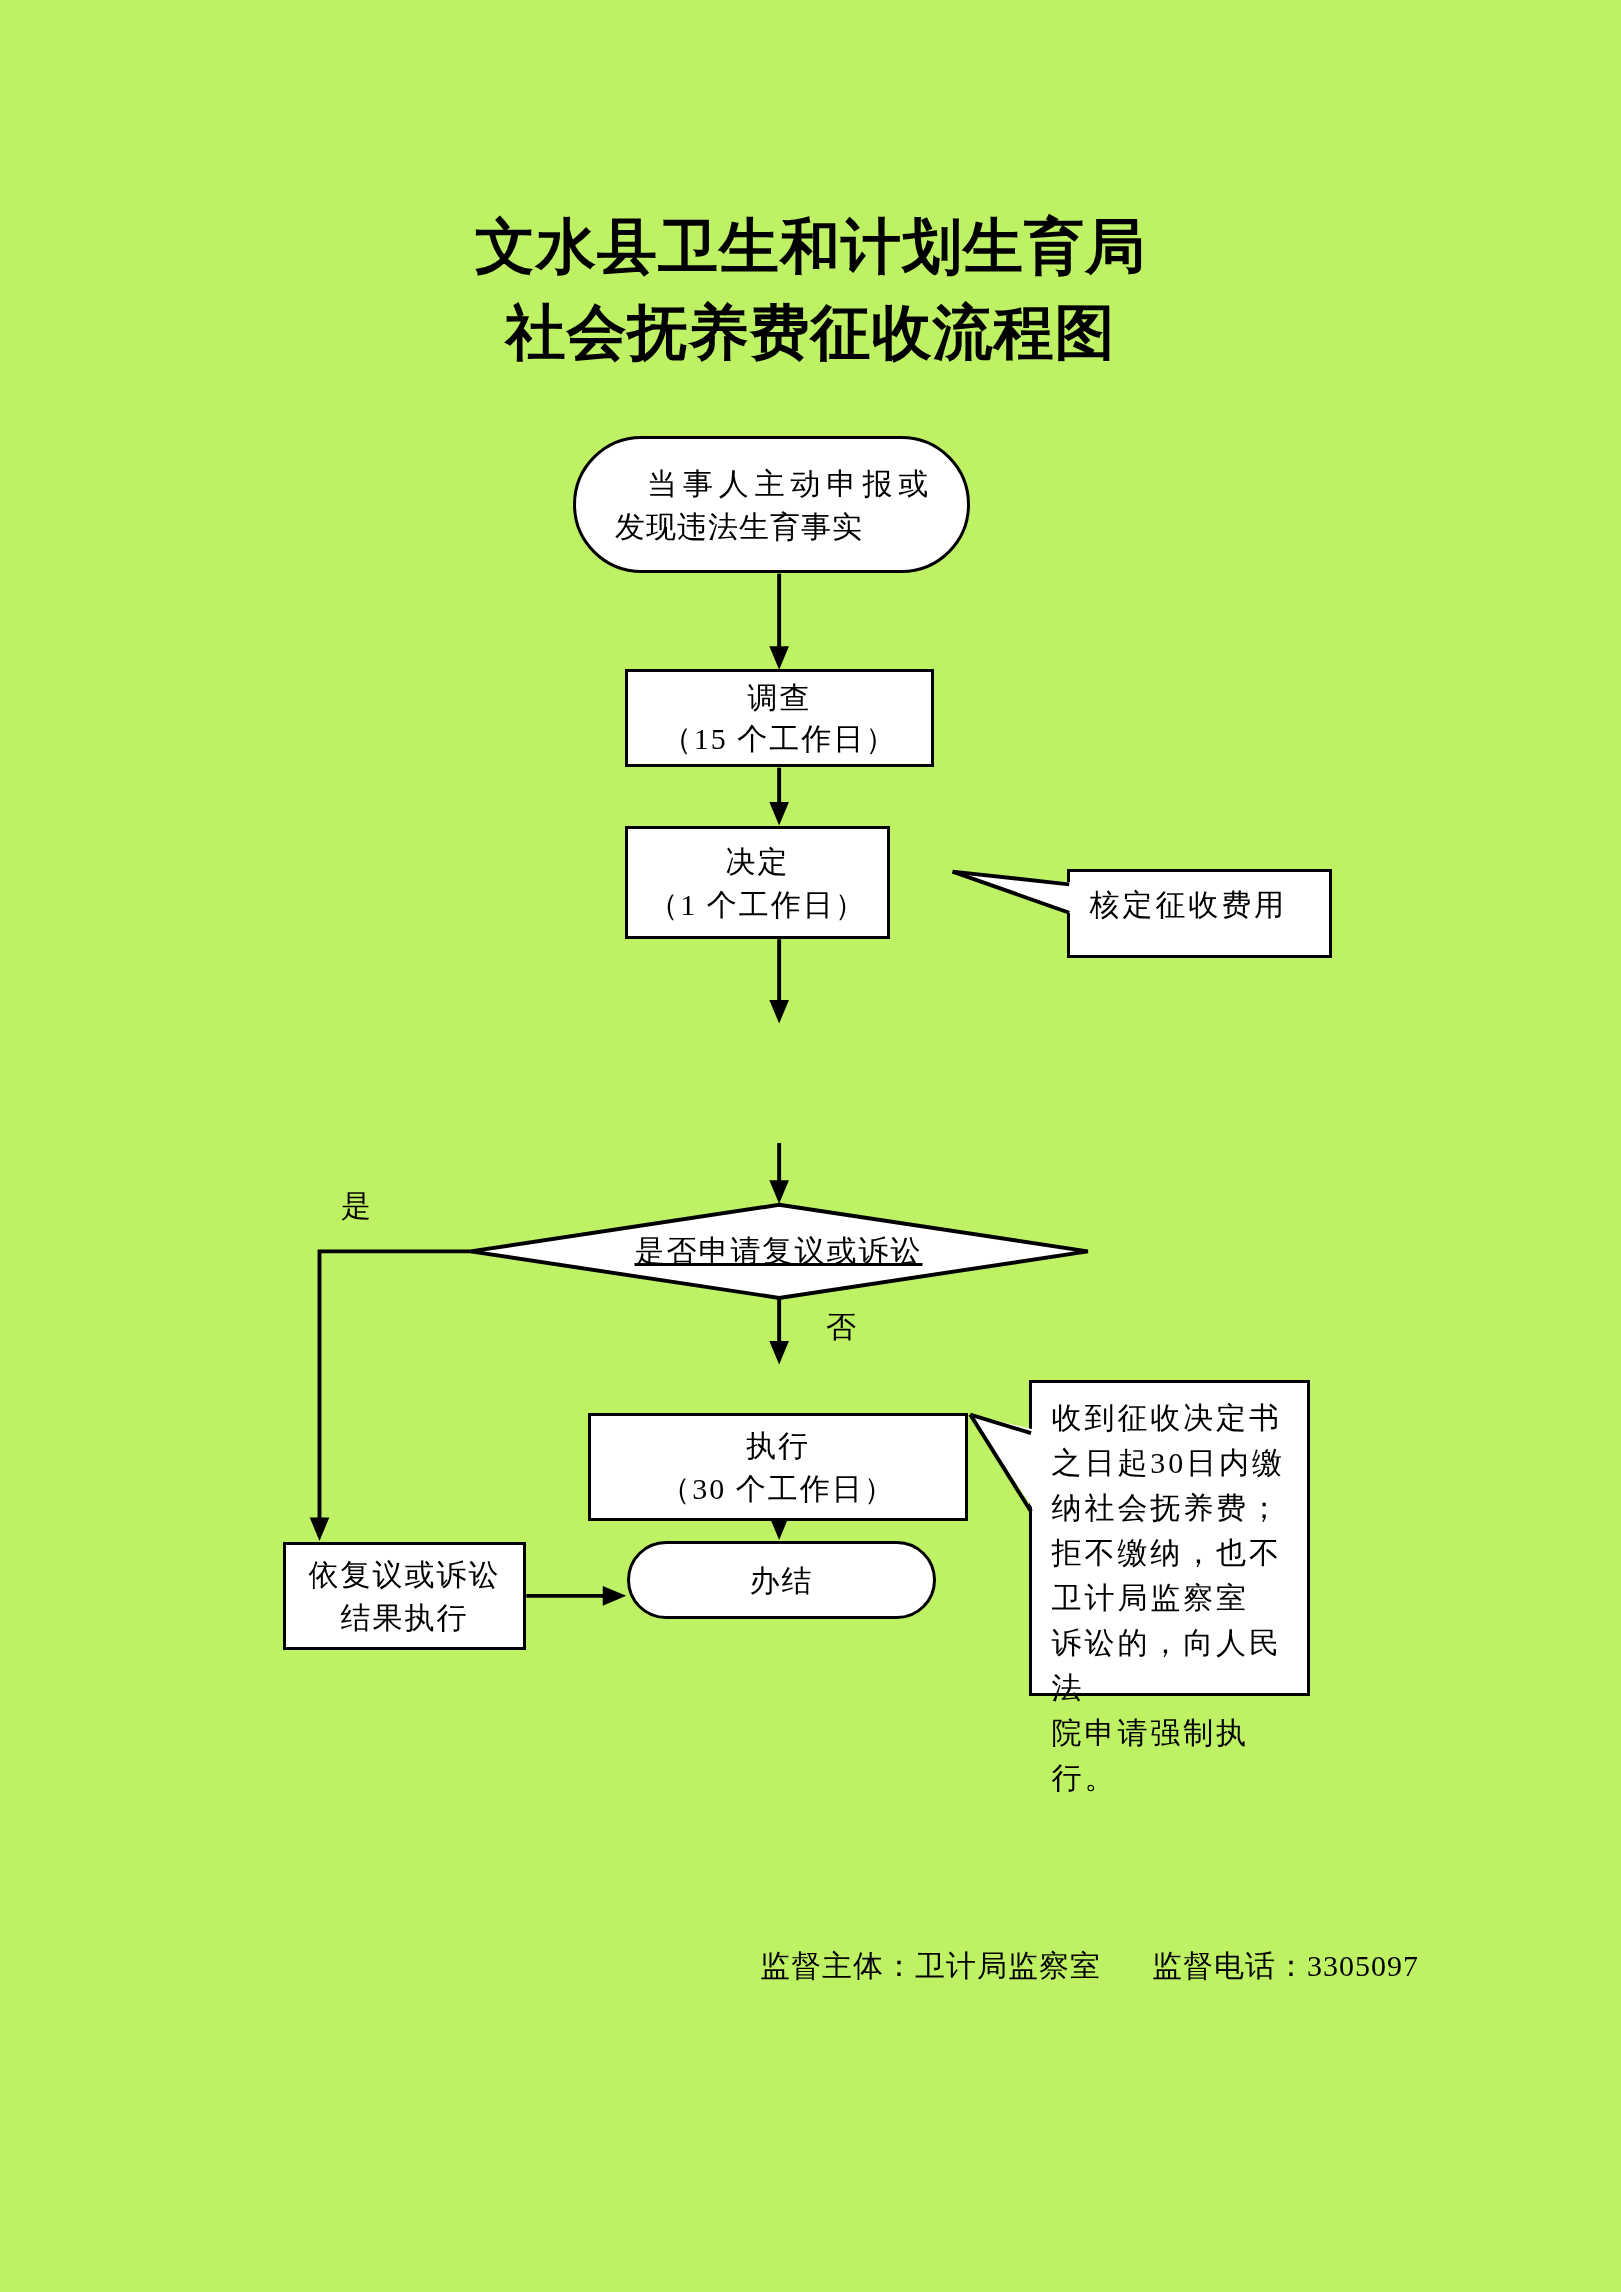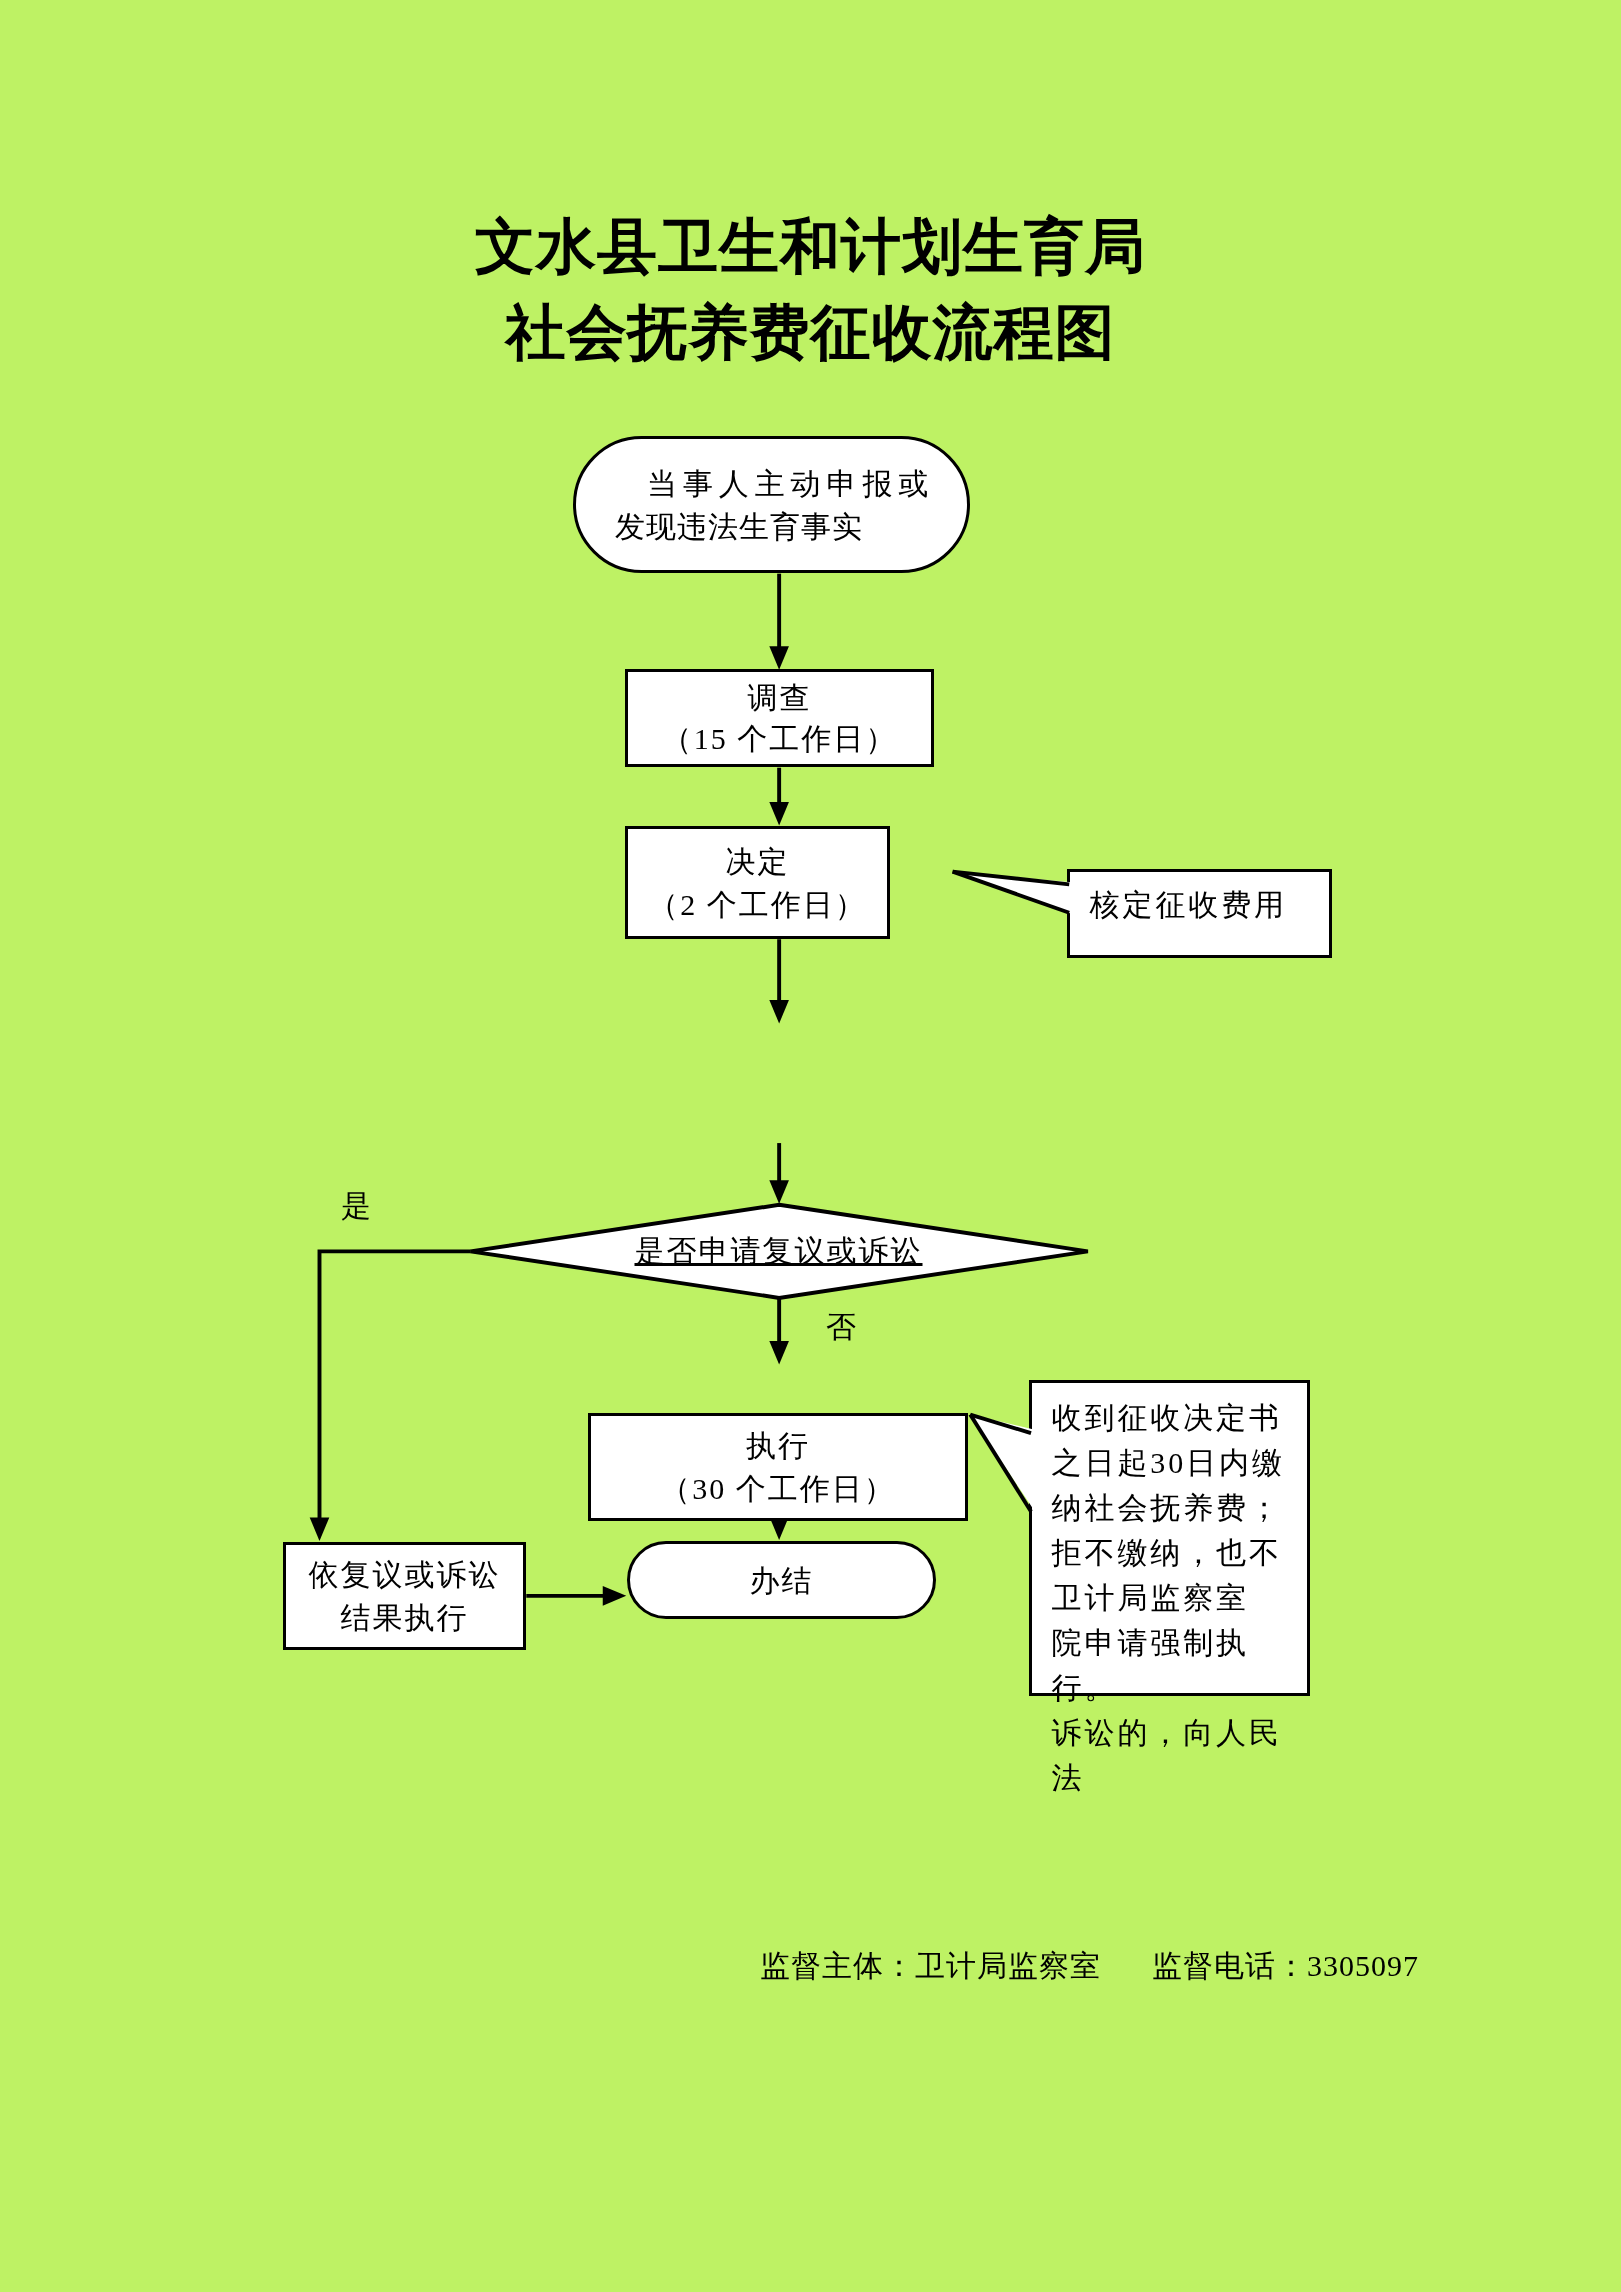--- a/index.html
+++ b/index.html
@@ -109,21 +109,21 @@
     <div class="l2">发现违法生育事实</div>
   </div>
 
   <div class="node box-investigate">
     <div>调查</div>
     <div>（15 个工作日）</div>
   </div>
 
   <div class="node box-decide">
     <div>决定</div>
-    <div>（2 个工作日）</div>
+    <div>（1 个工作日）</div>
   </div>
 
 
   <div class="diamond-label">
     <span>是否申请复议或诉讼</span>
   </div>
 
   <div class="lbl lbl-yes">是</div>
   <div class="lbl lbl-no">否</div>
 
@@ -144,22 +144,22 @@
   <div class="callout callout-assess">
     <div>核定征收费用</div>
   </div>
 
   <div class="callout callout-payment">
     <div>收到征收决定书</div>
     <div>之日起30日内缴</div>
     <div>纳社会抚养费；</div>
     <div>拒不缴纳，也不</div>
     <div>卫计局监察室</div>
+    <div>诉讼的，向人民法</div>
     <div>院申请强制执行。</div>
-    <div>诉讼的，向人民法</div>
   </div>
 
   <svg class="overlay over" viewBox="0 0 1654 2339">
     <g>
       <polygon class="paper" points="972,889 1096,900 1096,933"></polygon>
       <line class="stroke" x1="972" y1="889" x2="1091" y2="902"></line>
       <line class="stroke" x1="972" y1="889" x2="1091" y2="931"></line>
     </g>
     <g>
       <polygon class="paper" points="990,1443 1058,1459 1058,1545"></polygon>

